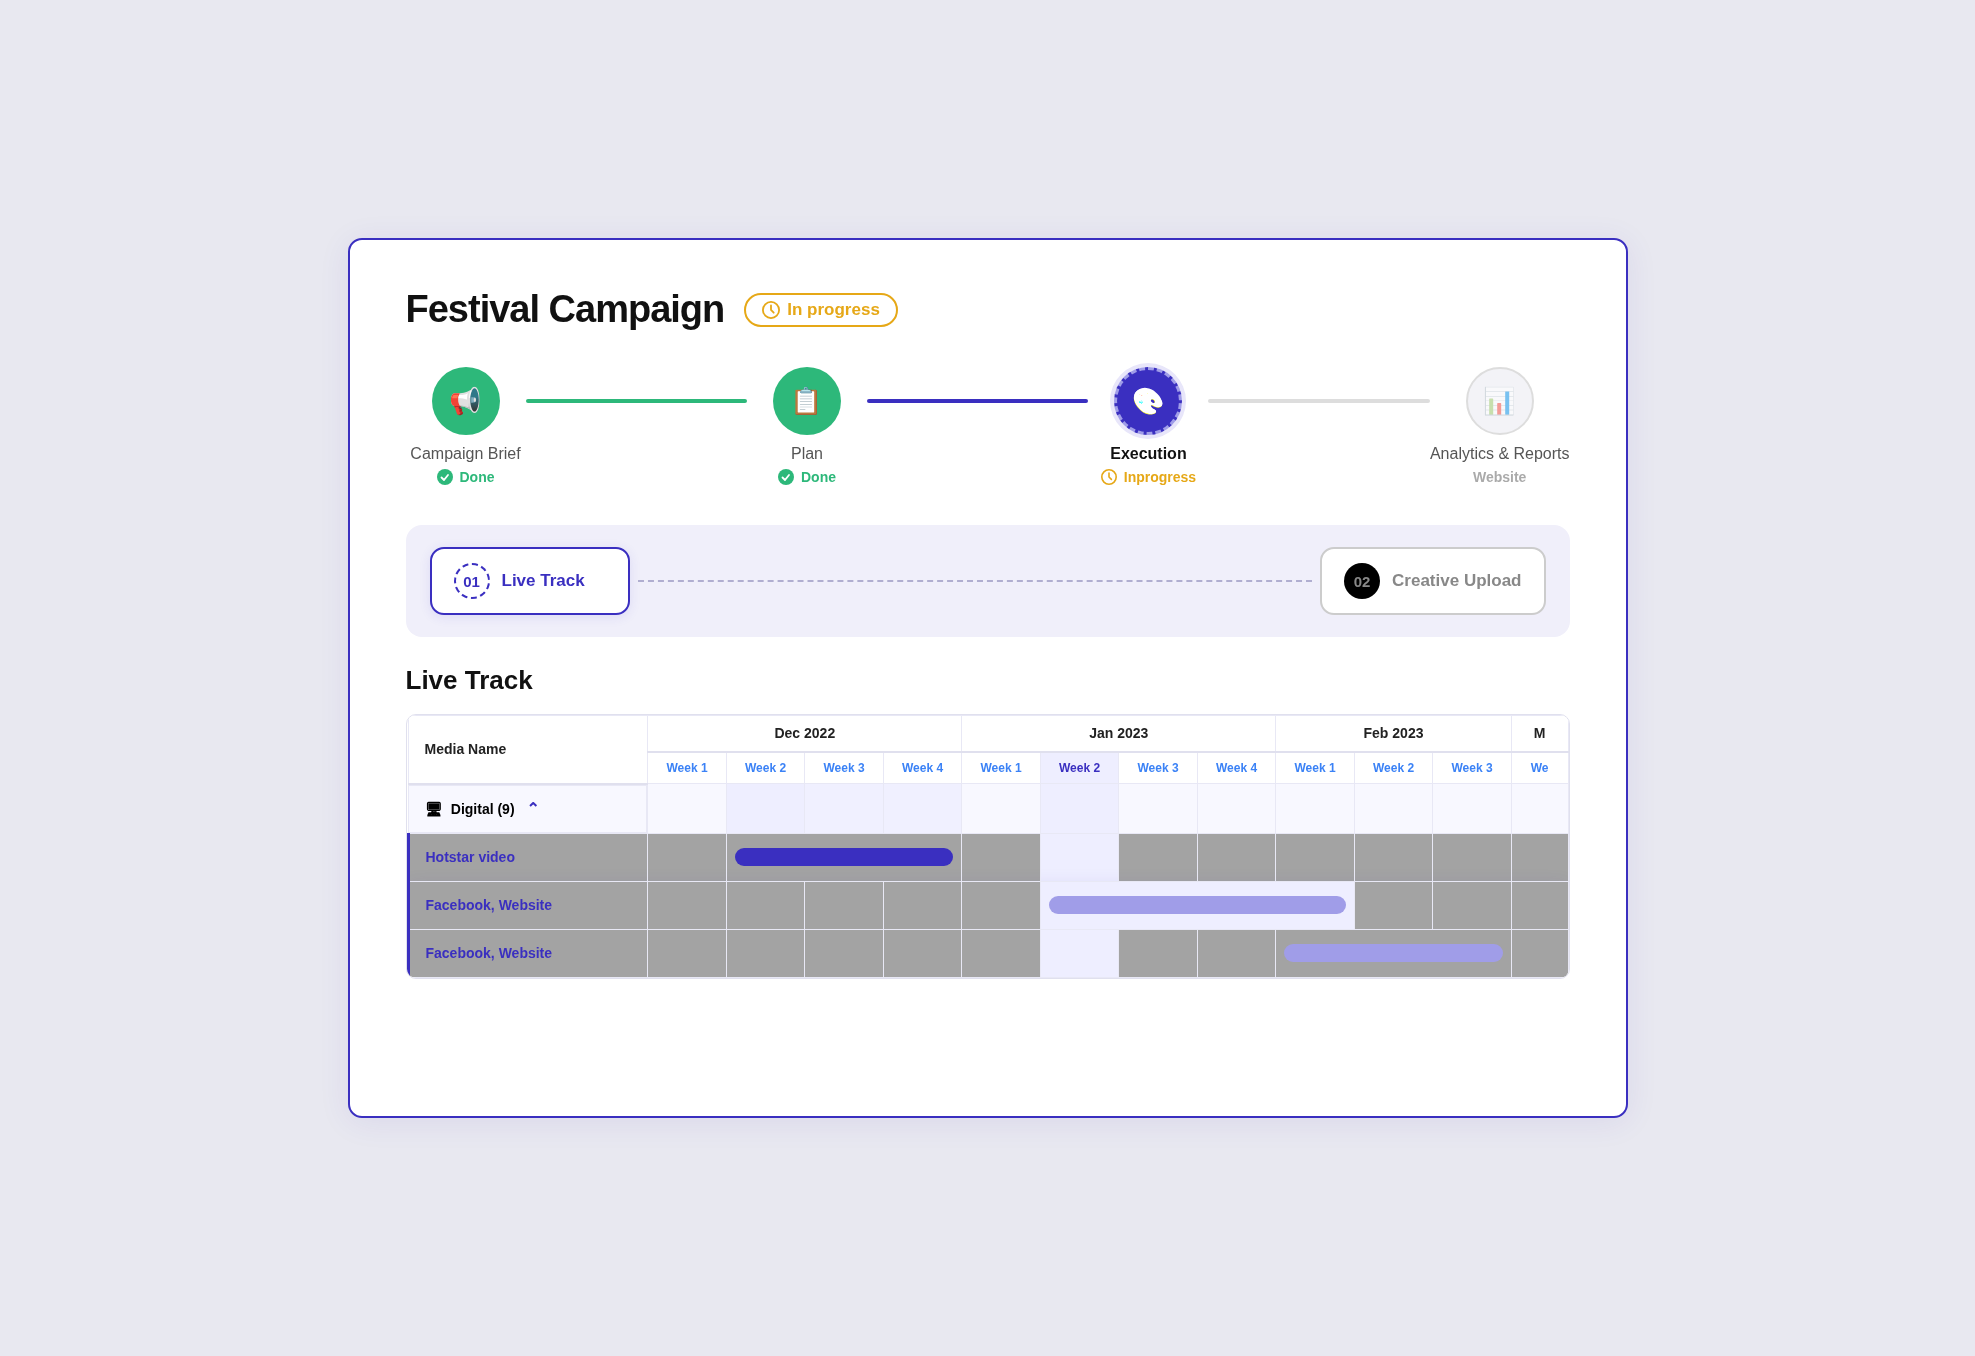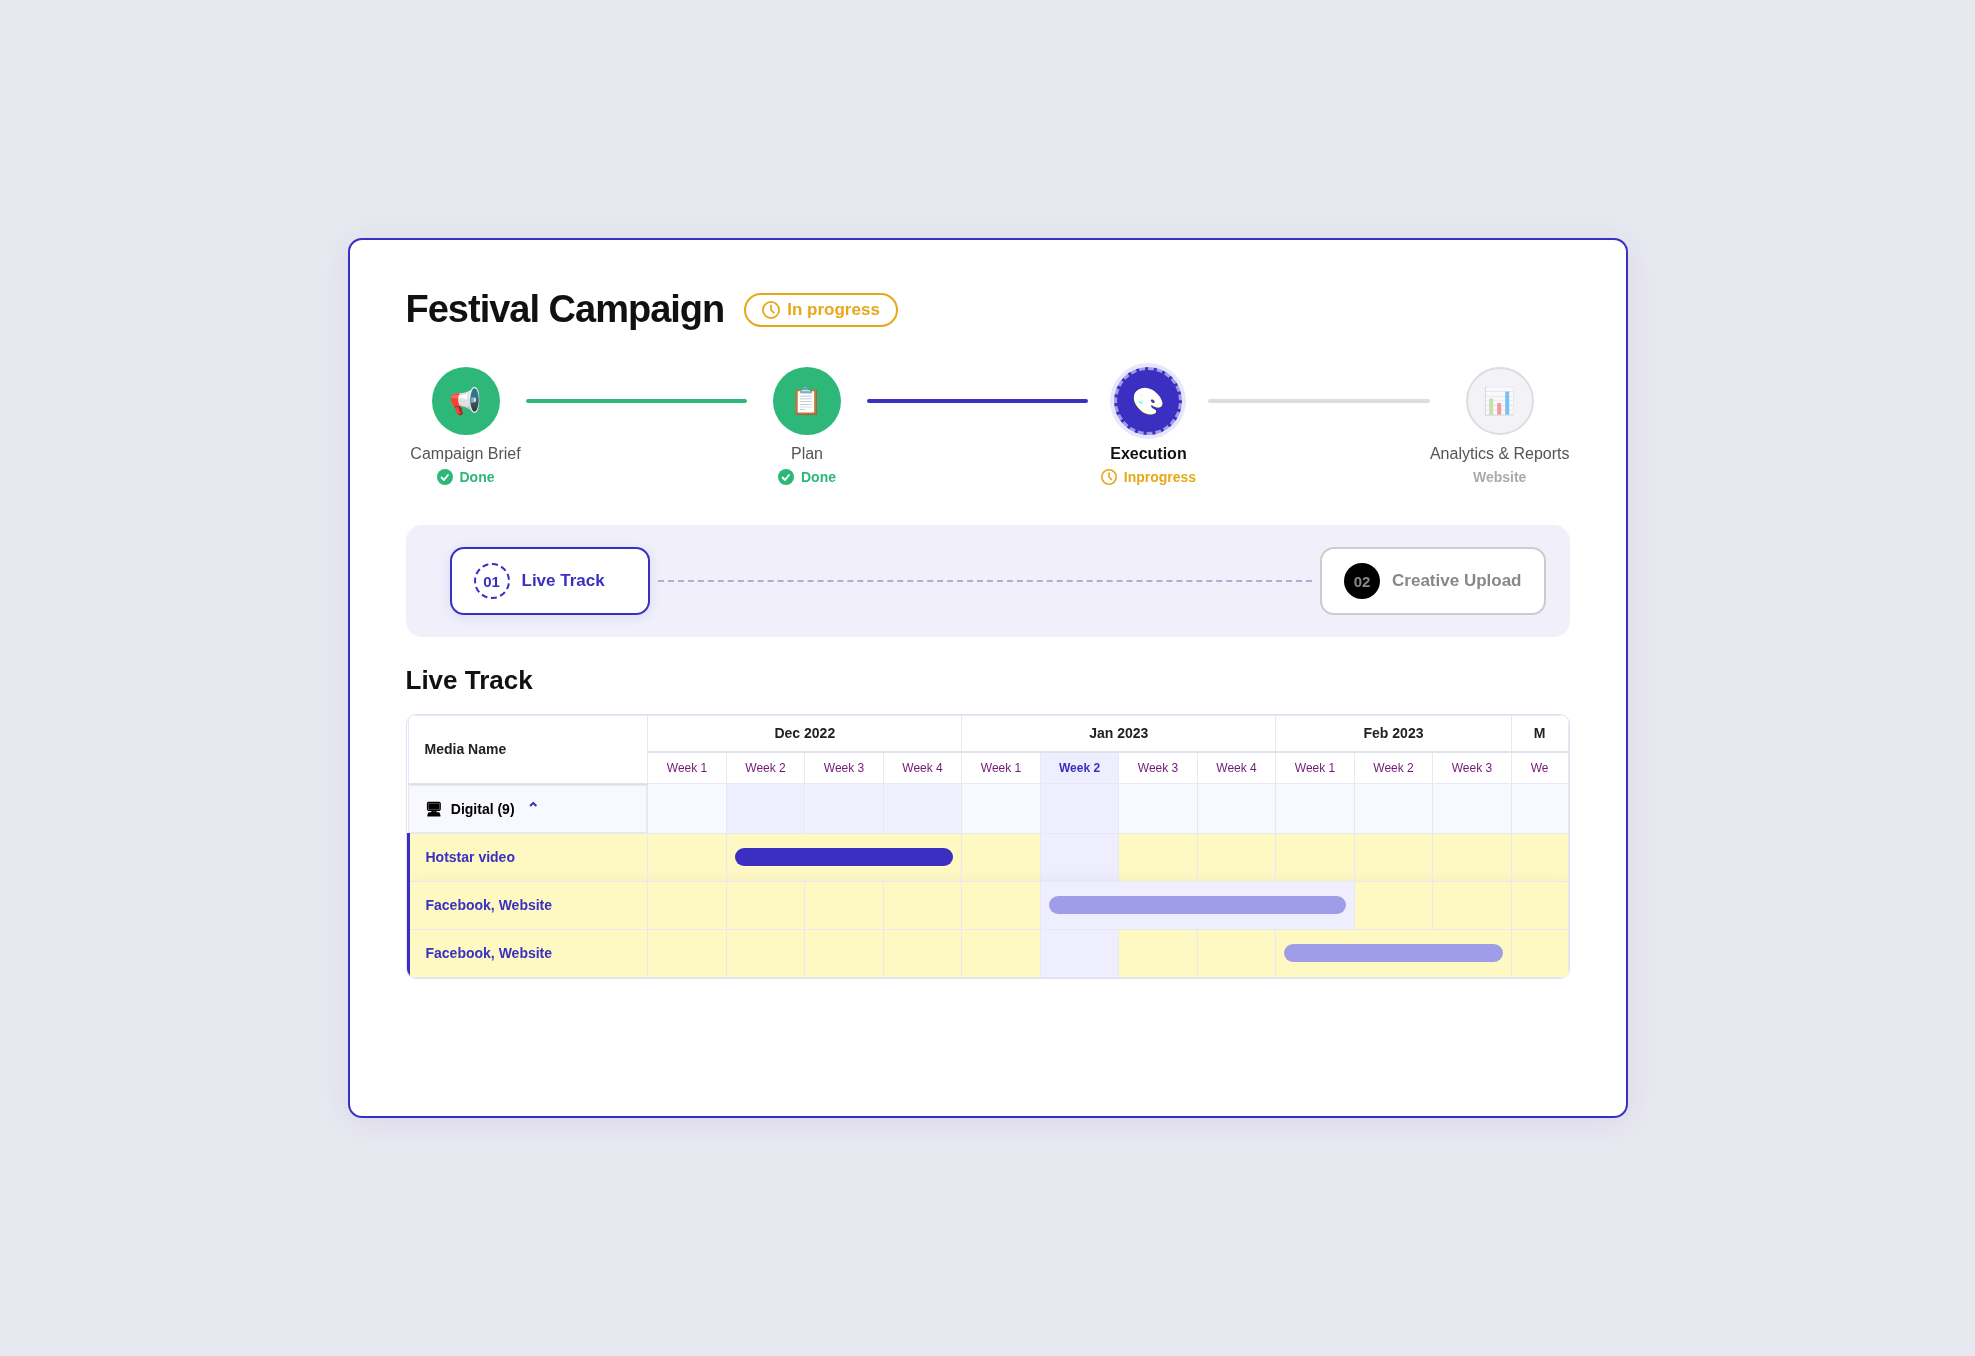--- a/index.html
+++ b/index.html
@@ -127,21 +127,20 @@
       background: #fff;
       border-radius: 14px;
       padding: 14px 22px;
       border: 2px solid #a09de8;
       cursor: pointer;
       min-width: 200px;
     }
     .sub-step.active {
       border: 2.5px solid #3a2fc0;
       box-shadow: 0 2px 12px rgba(58,47,192,0.10);
-      margin-left: 20px;
     }
     .sub-step.inactive {
       border: 2px solid #ccc;
       background: #fff;
     }
     .sub-step-num {
       width: 36px;
       height: 36px;
       border-radius: 50%;
       display: flex;
@@ -213,33 +212,33 @@
     }
     .gantt-table th.month-header {
       background: #fff;
       font-size: 14px;
       font-weight: 700;
       color: #222;
       border-bottom: 2px solid #e0e0ee;
     }
     .gantt-table th.week-header {
       font-size: 12px;
-      font-weight: 400;
-      color: #701a75;
+      font-weight: 700;
+      color: #3b82f6;
       height: 32px;
       background: #fff;
     }
     .week-highlight {
       background: #eeeeff !important;
       font-weight: 700 !important;
       color: #3a2fc0 !important;
     }
     .gantt-table td {
       height: 48px;
-      background: #fef9c3;
+      background: #a3a3a3;
     }
     .gantt-table td.media-cell {
       padding-left: 16px;
       font-weight: 600;
       font-size: 14px;
     }
     .gantt-table td.media-cell a {
       color: #3a2fc0;
       text-decoration: none;
     }

